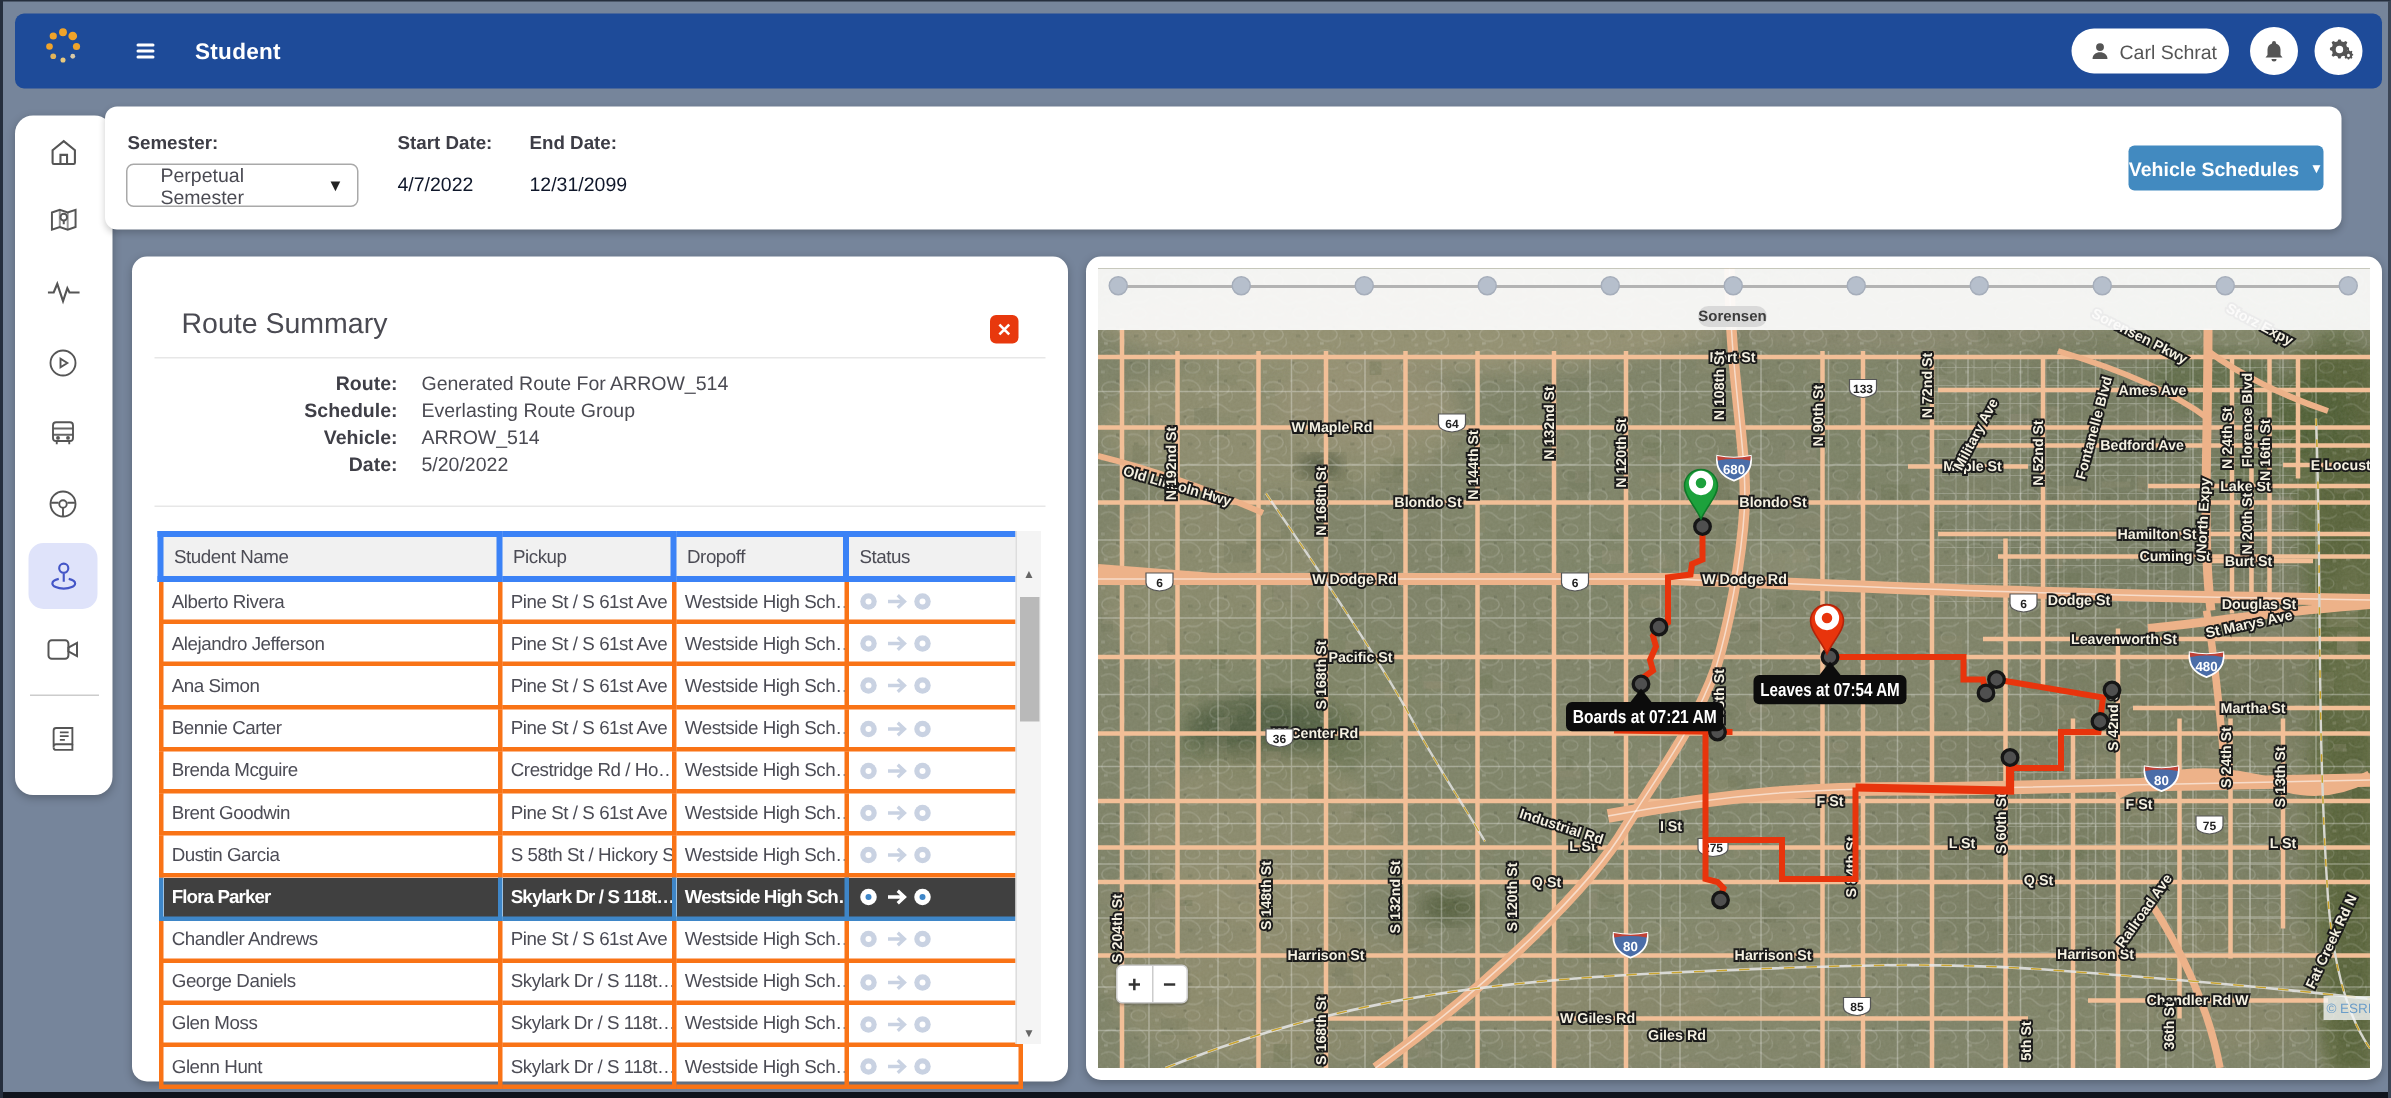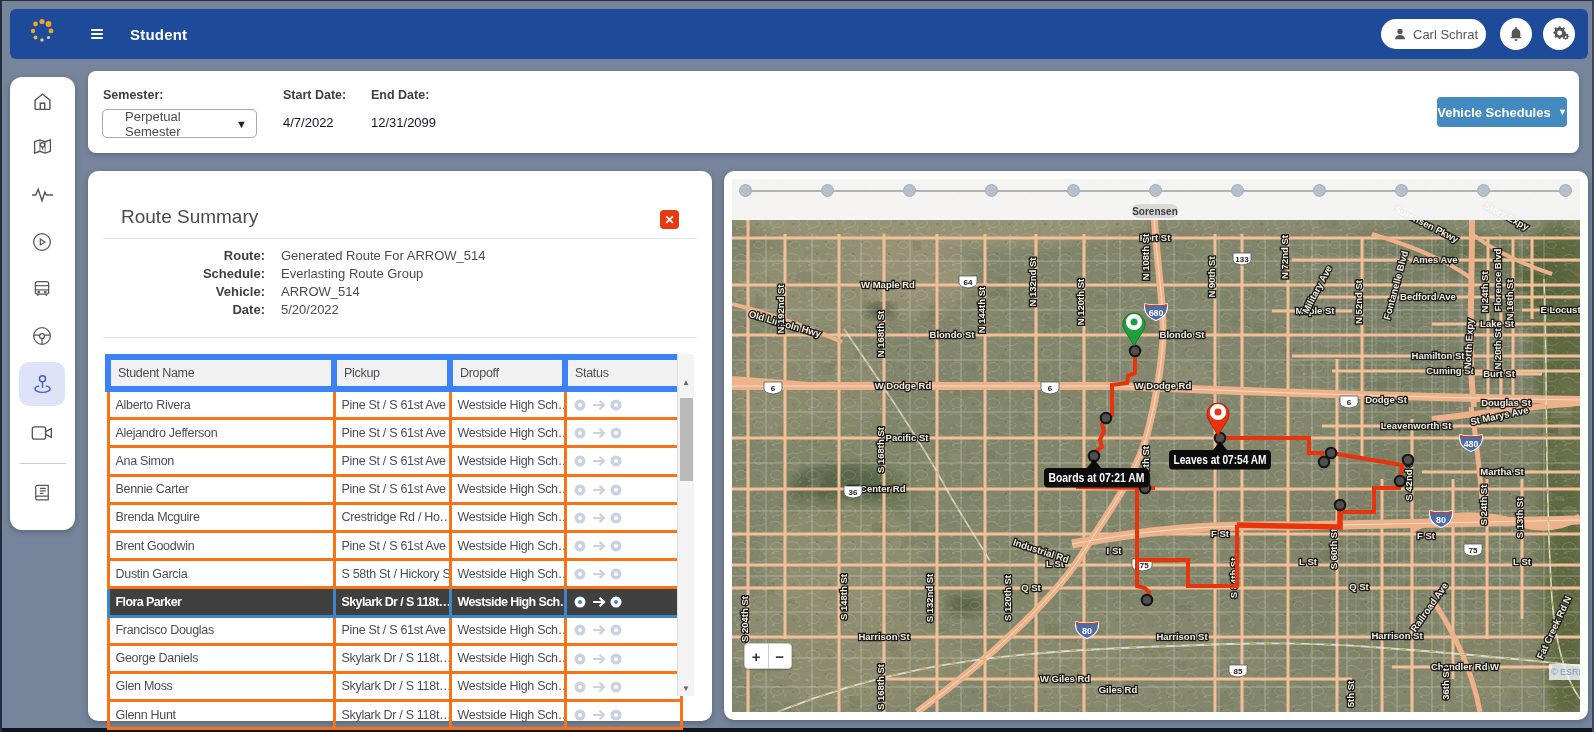--- a/index.html
+++ b/index.html
@@ -13,38 +13,38 @@
   #burger div{height:1.7px;background:#fff;border-radius:1px;}
   #hdr .title{left:120px;top:17px;color:#fff;font-size:15px;font-weight:bold;letter-spacing:.2px;}
   #userpill{left:1371px;top:10px;width:105px;height:30px;background:#fff;border-radius:15px;
             display:flex;align-items:center;color:#555;font-size:13px;}
   .hcirc{width:32px;height:32px;border-radius:50%;background:#fff;top:9px;display:flex;align-items:center;justify-content:center;}
   
   #side{left:8px;top:76px;width:65px;height:453px;background:#fff;border-radius:12px;box-shadow:0 2px 6px rgba(0,0,0,.25);}
   #activebg{left:9px;top:285px;width:46px;height:44px;background:#dfe3fa;border-radius:10px;}
   #sidediv{left:10px;top:386px;width:46px;height:1px;background:#ccc;}
   
-  #fcard{left:86px;top:70px;width:1491px;height:82px;background:#fff;border-radius:8px;box-shadow:0 2px 5px rgba(0,0,0,.2);}
+  #fcard{left:68px;top:70px;width:1491px;height:82px;background:#fff;border-radius:8px;box-shadow:0 2px 5px rgba(0,0,0,.2);}
   .flabel{font-size:12.5px;font-weight:bold;color:#3d3d46;}
   .fval{font-size:13px;color:#0f172a;}
   #sembox{left:14px;top:38px;width:153px;height:27px;border:1px solid #a9a9a9;border-radius:5px;
           display:flex;align-items:center;font-size:13px;color:#4a4a52;}
   #vsbtn{left:1349px;top:26px;width:130px;height:30px;background:#428ac0;border-radius:4px;color:#fff;
          font-size:13px;font-weight:bold;display:flex;align-items:center;justify-content:center;}
   
   #rcard{left:86px;top:170px;width:624px;height:550px;background:#fff;border-radius:10px;box-shadow:0 2px 6px rgba(0,0,0,.25);}
   #rtitle{left:33px;top:35px;font-size:19px;color:#4a4a52;}
   #rclose{left:572px;top:39px;width:19px;height:19px;background:#e8380d;border-radius:4px;color:#fff;
           display:flex;align-items:center;justify-content:center;font-size:12px;font-weight:bold;}
   .rdiv{left:15px;width:594px;height:1px;background:#e7e7e7;}
   .ilabel{position:absolute;width:160px;text-align:right;font-weight:bold;font-size:13px;color:#3f3f47;}
   .ival{position:absolute;left:193px;font-size:13px;color:#4a4a52;}
   
   #tbl{left:17px;top:183px;width:574px;border-collapse:collapse;table-layout:fixed;font-size:12.5px;color:#4c4c55;letter-spacing:-0.3px;}
-  #tbl th{background:#f1f1f1;font-weight:normal;text-align:left;height:26px;border:6px solid #3b82f6;padding:0 12px 0 7px;}
+  #tbl th{background:#f1f1f1;font-weight:normal;text-align:left;height:26px;border:4px solid #3b82f6;padding:0 12px 0 7px;}
   #tbl td{height:25.2px;border:3px solid #f97316;padding:0 0 0 6px;white-space:nowrap;overflow:hidden;}
   #tbl tr.sel td{background:#404040;color:#fff;font-weight:bold;border-color:#3e86c8;letter-spacing:-0.6px;}
   
   #sbar{left:589px;top:183px;width:17px;height:342px;background:#f4f4f4;border-left:1px solid #ddd;box-sizing:border-box;}
   #sthumb{left:2px;top:44px;width:13px;height:83px;background:#b9b9b9;}
   .sarr{position:absolute;left:4px;font-size:8px;color:#666;}
   
   #mcard{left:722px;top:170px;width:864px;height:549px;background:#fff;border-radius:10px;box-shadow:0 2px 6px rgba(0,0,0,.25);}
   #mapwrap{left:8px;top:8px;width:848px;height:533px;overflow:hidden;background:#83866b;}
   #tlbar{left:0;top:0;width:848px;height:41px;background:rgba(252,252,252,.93);}
@@ -279,21 +279,21 @@
           <td>Westside High Sch…</td>
           <td class="st"><svg width="54" height="14" viewBox="0 0 54 14" style="vertical-align:middle">
               <circle cx="7" cy="7" r="5.5" fill="#fff"></circle>
               <circle cx="7" cy="7" r="2" fill="#3e86c8"></circle>
               <path d="M20 7h10M26.5 2.8 31 7l-4.5 4.2" stroke="#fff" stroke-width="2.2" fill="none"></path>
               <circle cx="43" cy="7" r="5.5" fill="#fff"></circle>
               <circle cx="43" cy="7" r="2" fill="#3e86c8"></circle>
             </svg></td>
         </tr>
     <tr>
-          <td>Francisco Douglas</td>
+          <td>Chandler Andrews</td>
           <td>Pine St / S 61st Ave</td>
           <td>Westside High Sch…</td>
           <td class="st"><svg width="54" height="14" viewBox="0 0 54 14" style="vertical-align:middle">
               <circle cx="7" cy="7" r="5.5" fill="#c9d2e2"></circle>
               <circle cx="7" cy="7" r="2" fill="#fff"></circle>
               <path d="M20 7h10M26.5 2.8 31 7l-4.5 4.2" stroke="#c9d2e2" stroke-width="2.2" fill="none"></path>
               <circle cx="43" cy="7" r="5.5" fill="#c9d2e2"></circle>
               <circle cx="43" cy="7" r="2" fill="#fff"></circle>
             </svg></td>
         </tr>

